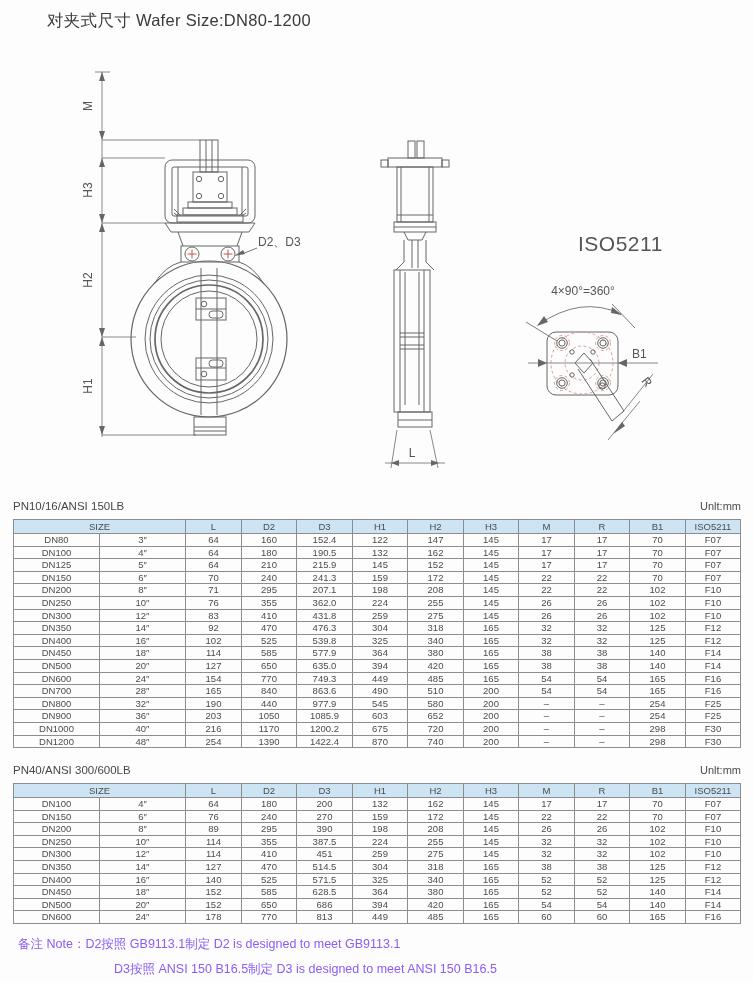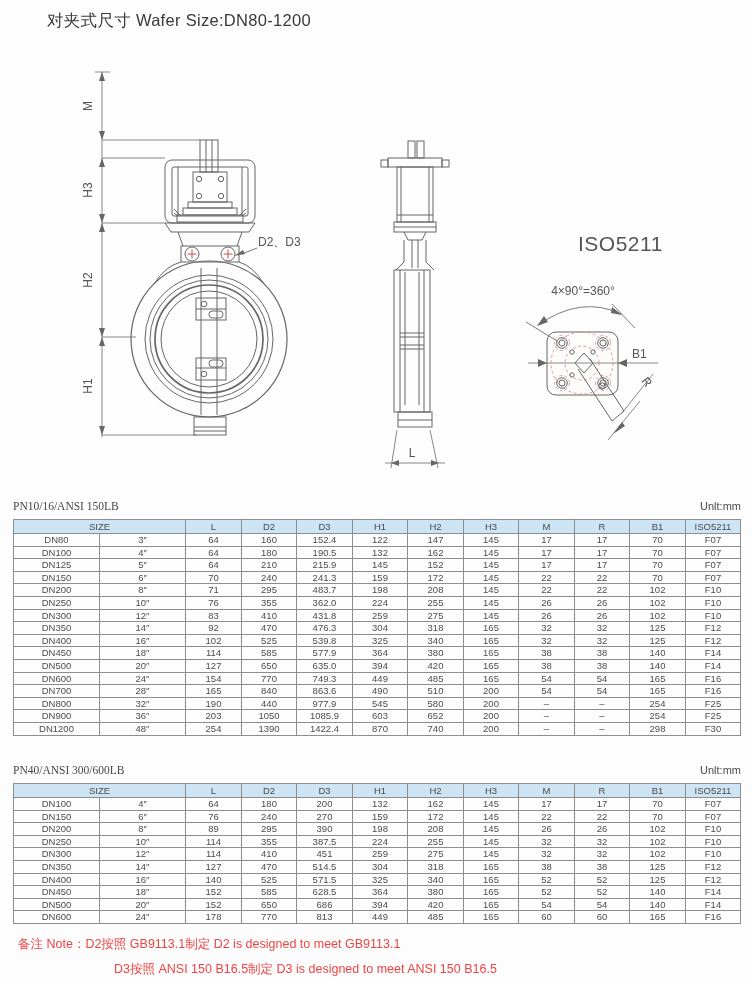--- a/index.html
+++ b/index.html
@@ -7,38 +7,38 @@
     width:753px;height:983px;position:relative;overflow:hidden;
     background:#fdfdfd;color:#4a4a4a;
     font-family:"Liberation Sans","DejaVu Sans",sans-serif;
   }
   .page-title{
     position:absolute;left:47px;top:10px;
     font-size:16.5px;color:#3a3a3a;letter-spacing:.3px;
   }
   #drawing{position:absolute;left:0;top:50px;}
   .cap-bar{position:absolute;left:13px;width:728px;display:flex;justify-content:space-between;align-items:flex-end;}
-  .cap-bar .cap{font-size:11.5px;color:#474747;font-family:Liberation Serif, serif;}
+  .cap-bar .cap{font-size:11.5px;color:#474747;}
   .cap-bar .unit{font-size:11px;color:#4d4d4d;}
   #cap1{top:500px;}
   #cap2{top:764px;}
   .dim-table{
     position:absolute;left:13px;width:728px;
     border-collapse:collapse;table-layout:fixed;
     font-size:9.5px;color:#4c4c4c;text-align:center;
   }
   #table1{top:519px;}
   #table2{top:783px;}
   .dim-table th,.dim-table td{
     border:1px solid #8d8d8d;padding:0;line-height:1;
     font-weight:normal;white-space:nowrap;overflow:hidden;
   }
   .dim-table th{height:13px;background:#cde4f4;}
   .dim-table td{height:11.6px;background:#fdfdfd;}
-  .notes{position:absolute;left:18px;top:932px;font-size:12.5px;color:#ef4444;line-height:25px;}
+  .notes{position:absolute;left:18px;top:932px;font-size:12.5px;color:#8b5cf6;line-height:25px;}
   .notes .line2{margin-left:96px;}
   svg text{fill:#555;}
 </style>
 </head>
 <body>
 
 <div class="page-title">对夹式尺寸 Wafer Size:DN80-1200</div>
 
 <svg id="drawing" width="753" height="445" viewBox="0 0 753 445">
 
@@ -287,21 +287,21 @@
         <td>22</td>
         <td>22</td>
         <td>70</td>
         <td>F07</td>
       </tr>
       <tr>
         <td>DN200</td>
         <td>8″</td>
         <td>71</td>
         <td>295</td>
-        <td>483.7</td>
+        <td>207.1</td>
         <td>198</td>
         <td>208</td>
         <td>145</td>
         <td>22</td>
         <td>22</td>
         <td>102</td>
         <td>F10</td>
       </tr>
       <tr>
         <td>DN250</td>
@@ -435,20 +435,34 @@
         <td>203</td>
         <td>1050</td>
         <td>1085.9</td>
         <td>603</td>
         <td>652</td>
         <td>200</td>
         <td>–</td>
         <td>–</td>
         <td>254</td>
         <td>F25</td>
+      </tr>
+      <tr>
+        <td>DN1000</td>
+        <td>40″</td>
+        <td>216</td>
+        <td>1170</td>
+        <td>1200.2</td>
+        <td>675</td>
+        <td>720</td>
+        <td>200</td>
+        <td>–</td>
+        <td>–</td>
+        <td>298</td>
+        <td>F30</td>
       </tr>
       <tr>
         <td>DN1200</td>
         <td>48″</td>
         <td>254</td>
         <td>1390</td>
         <td>1422.4</td>
         <td>870</td>
         <td>740</td>
         <td>200</td>

